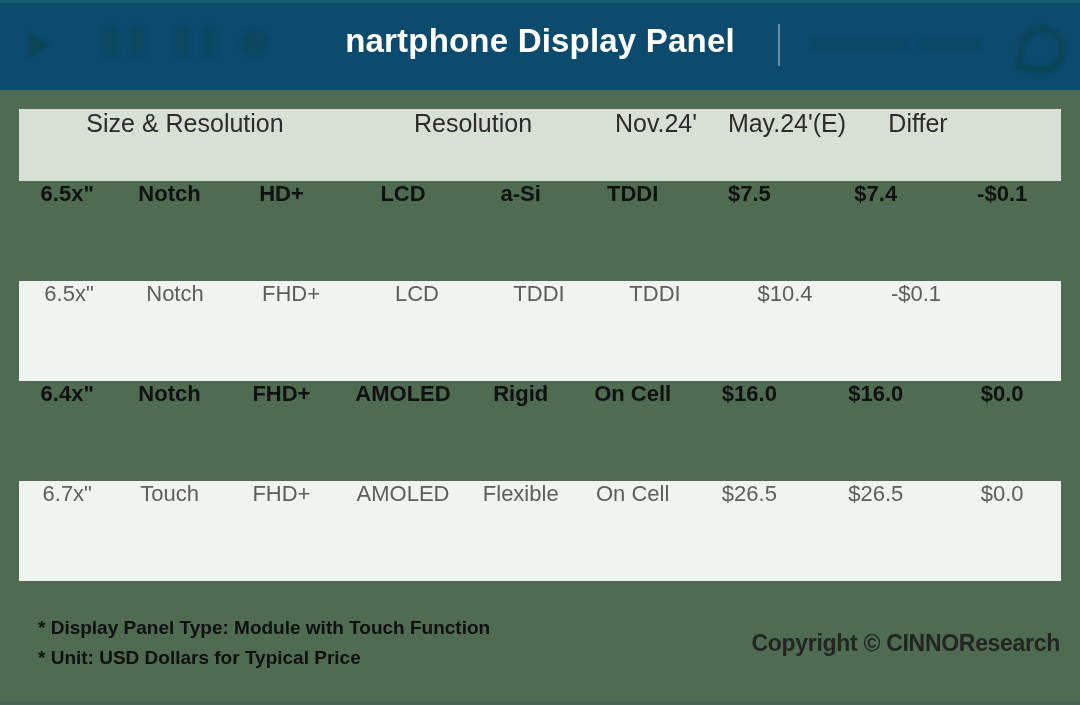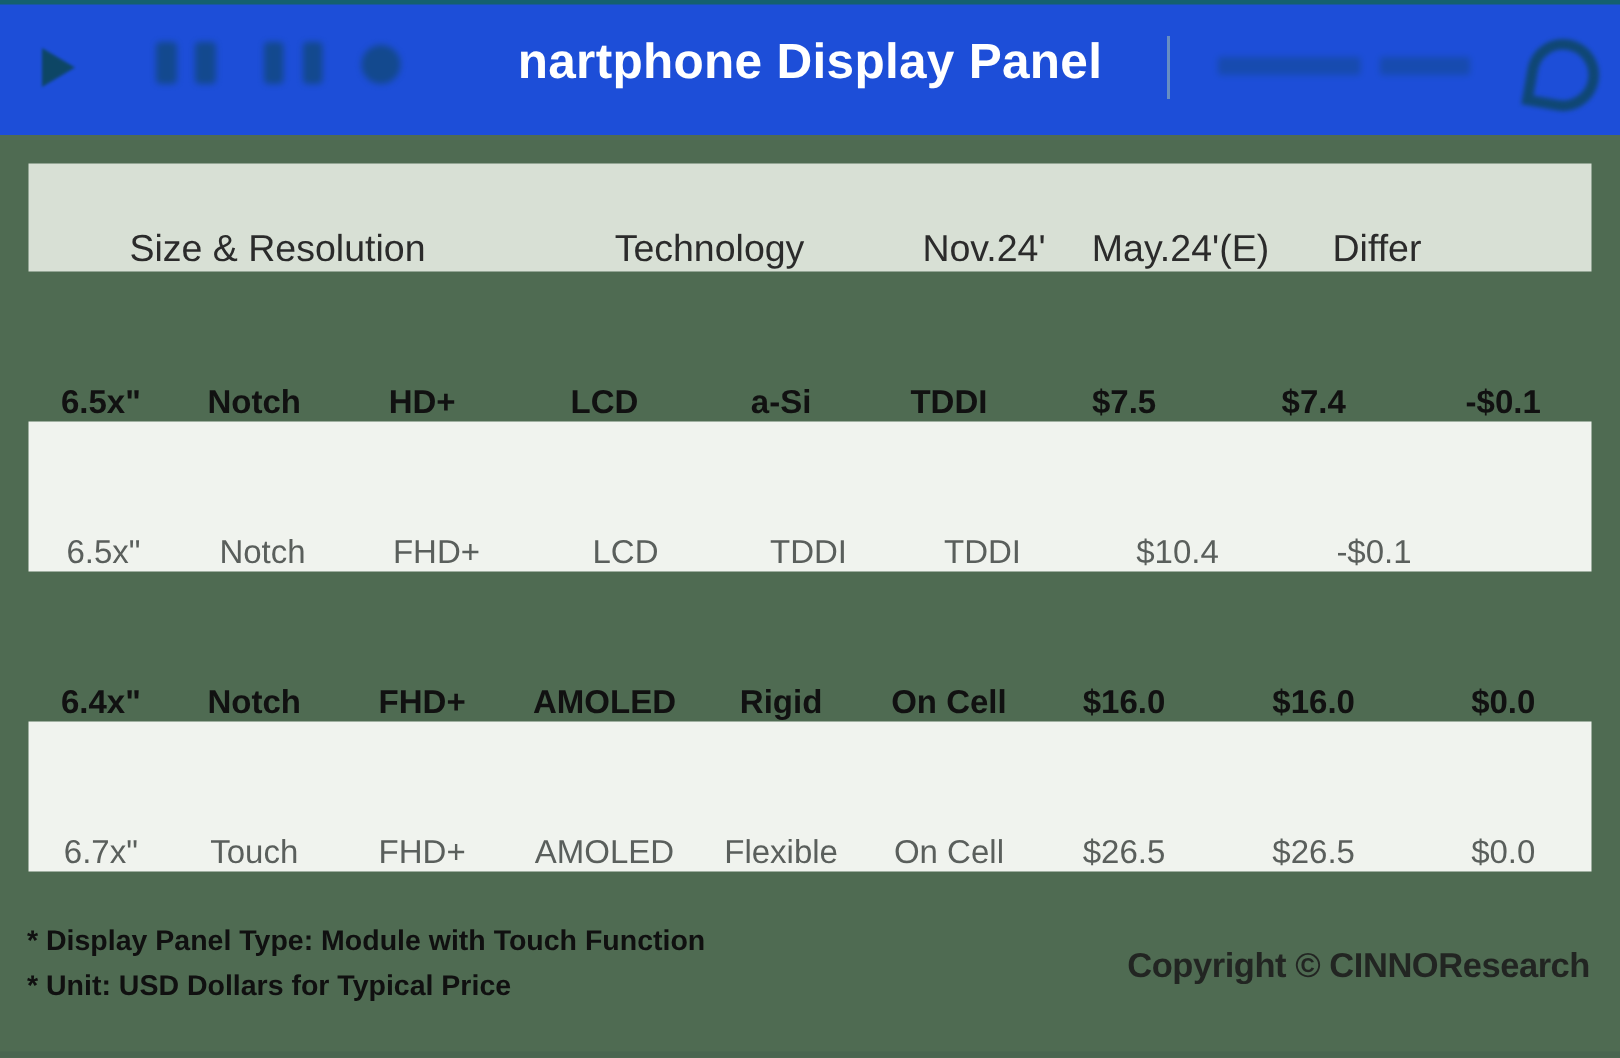--- a/index.html
+++ b/index.html
@@ -15,21 +15,21 @@
     position: relative;
   }
 
   
   .header-band {
     position: absolute;
     left: 0;
     top: 0;
     width: 1080px;
     height: 90px;
-    background: #1d4ed8;
+    background: #0c4a6e;
     overflow: hidden;
   }
   .header-band .edge-top {
     position: absolute;
     left: 0; top: 0;
     width: 1080px; height: 3px;
     background: #14606f;
   }
   .header-title {
     position: absolute;
@@ -81,21 +81,21 @@
   
   .table {
     position: absolute;
     left: 0;
     top: 90px;
     width: 1080px;
   }
   .row {
     position: relative;
     display: flex;
-    align-items: flex-end;
+    align-items: flex-start;
     box-sizing: border-box;
   }
   .row .cell {
     box-sizing: border-box;
     white-space: nowrap;
     overflow: hidden;
   }
 
   
   .row-head {
@@ -151,21 +151,21 @@
   }
   .notes {
     position: absolute;
     left: 18px;
     top: 13px;
     color: #101010;
     font-size: 19px;
     font-weight: bold;
     line-height: 30px;
   }
-  .notes div { white-space: nowrap; }
+  .notes div { white-space: nowrap; margin-left: 20px; }
   .watermark {
     position: absolute;
     right: 20px;
     top: 30px;
     font-size: 23px;
     font-weight: bold;
     color: #1c1c1c;
     opacity: 0.88;
     white-space: nowrap;
     letter-spacing: -0.3px;
@@ -197,21 +197,21 @@
 
   <div class="ghost" style="left:812px; top:38px; width:95px; height:12px; border-radius:2px; opacity:0.3;"></div>
   <div class="ghost" style="left:920px; top:38px; width:60px; height:12px; border-radius:2px; opacity:0.3;"></div>
   <div class="ghost-phone" style="left:1018px; top:26px;"></div>
 </div>
 
 <div class="table">
 
   <div class="row row-head">
     <div class="cell h-size">Size &amp; Resolution</div>
-    <div class="cell h-tech">Technology</div>
+    <div class="cell h-tech">Resolution</div>
     <div class="cell c-apr">Nov.24'</div>
     <div class="cell c-may">May.24'(E)</div>
     <div class="cell c-diff">Differ</div>
   </div>
 
   <div class="row row-data row-odd">
     <div class="cell c-size">6.5x"</div>
     <div class="cell c-notch">Notch</div>
     <div class="cell c-res">HD+</div>
     <div class="cell c-tech">LCD</div>

